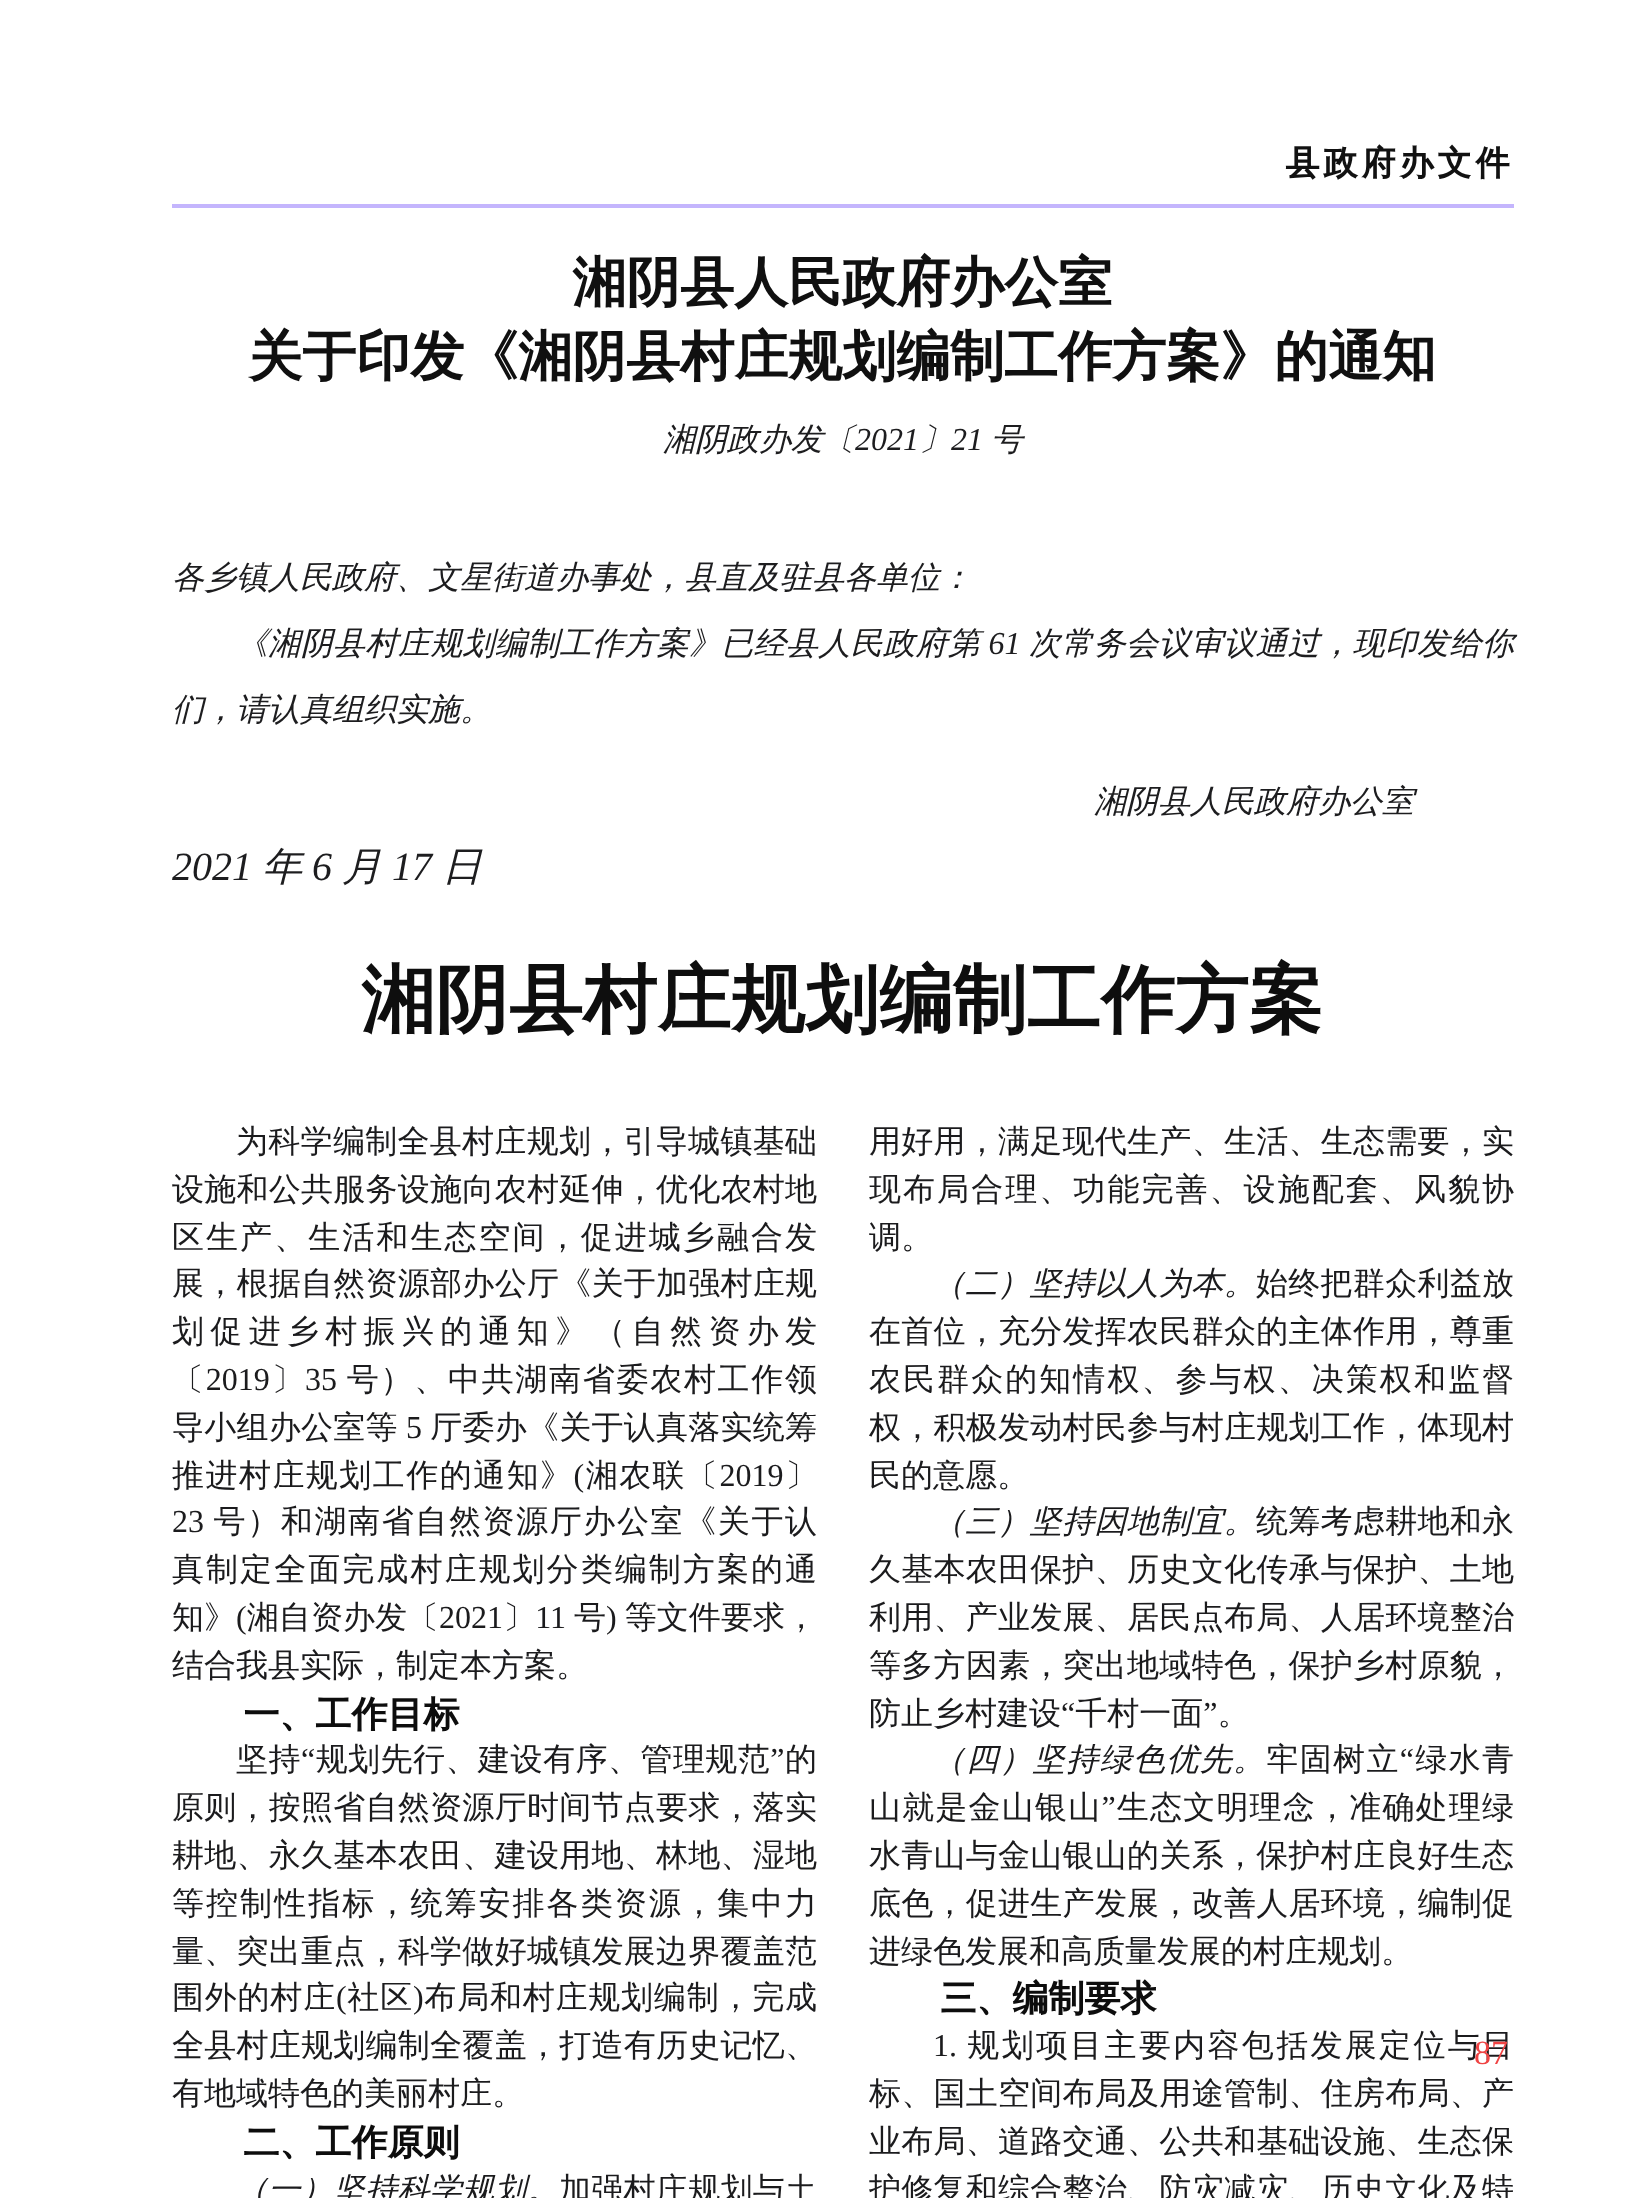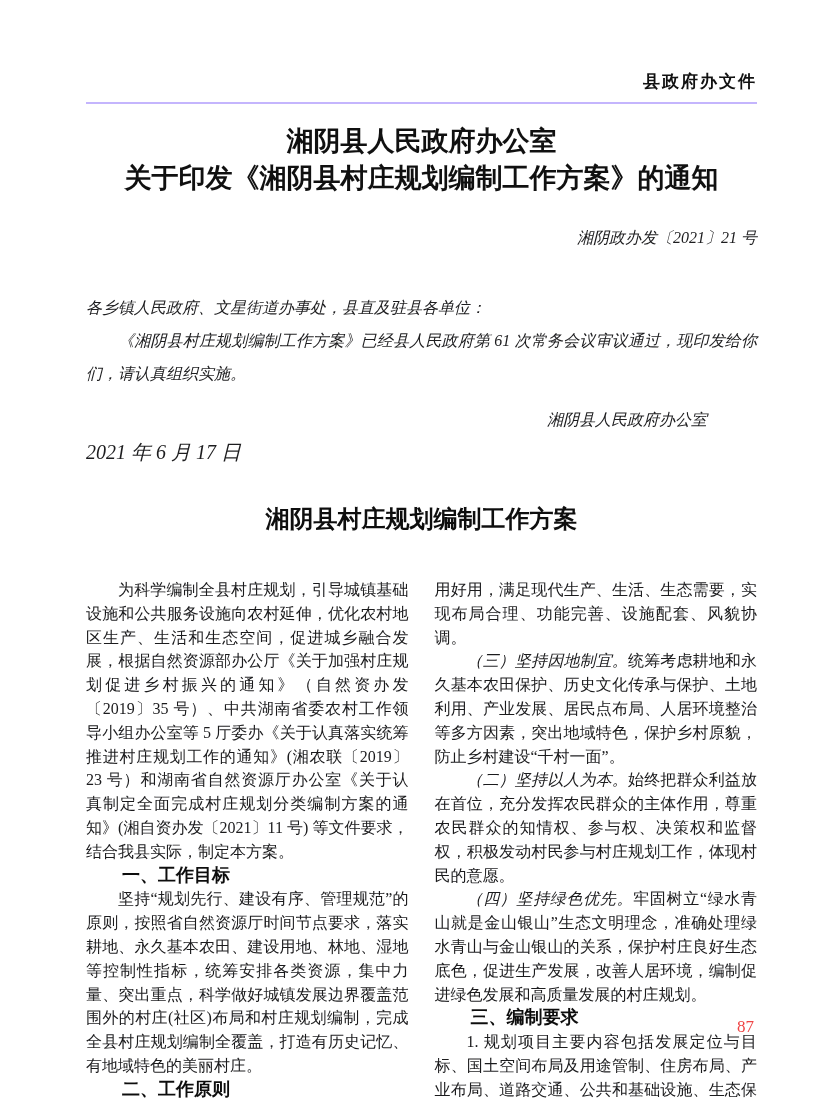--- a/index.html
+++ b/index.html
@@ -17,29 +17,29 @@
   .doc-header-inner { text-align:right; border-bottom:2px solid #c4b5fd; padding-bottom:9px; }
   .doc-header-label {
     font-family:"Liberation Sans", sans-serif;
     font-weight:700; font-size:17px; letter-spacing:2px; color:#111;
   }
 
   
   .notice-title { text-align:center; font-weight:700; font-size:27px; line-height:37px; color:#101010; }
   .notice-title.first { margin-top:19px; }
   .kai { font-style:italic; }  
-  .doc-number { text-align:right; margin-top:31px; font-size:16px; color:#1d1d1f; }
+  .doc-number { text-align:center; margin-top:13px; font-size:16px; color:#1d1d1f; }
   .salutation { margin-top:42px; font-size:16px; line-height:33px; }
   .notice-body { font-size:16px; line-height:33px; text-indent:2em; text-align:justify; }
   .sign-block { margin-top:13px; }
   .sign-name { text-align:right; padding-right:50px; font-size:16px; line-height:33px; }
   .sign-date { text-align:left; padding-right:66px; font-size:20px; line-height:33px; }
 
   
-  .plan-title { margin-top:31px; text-align:center; font-weight:700; font-size:24px; line-height:38px; color:#0e0e0e; }
+  .plan-title { margin-top:31px; text-align:center; font-weight:700; font-size:37px; line-height:38px; color:#0e0e0e; }
   .columns { display:flex; gap:26px; margin-top:40px; }
   .column { flex:1; min-width:0; font-size:16px; line-height:23.8px; text-align:justify; color:#1b1b1d; }
   .col-para { text-indent:2em; }
   .col-para.noindent { text-indent:0; }
   .col-heading {
     font-family:"Liberation Sans", sans-serif;
     font-size:18px; font-weight:700; line-height:23.8px; text-indent:2em; color:#0d0d0d;
   }
   .lead { font-style:italic; }
 
@@ -75,22 +75,22 @@
   <div class="columns">
     <div class="column" id="col-left">
         <p class="col-para">为科学编制全县村庄规划，引导城镇基础设施和公共服务设施向农村延伸，优化农村地区生产、生活和生态空间，促进城乡融合发展，根据自然资源部办公厅《关于加强村庄规划促进乡村振兴的通知》（自然资办发〔2019〕35 号）、中共湖南省委农村工作领导小组办公室等 5 厅委办《关于认真落实统筹推进村庄规划工作的通知》(湘农联〔2019〕23 号）和湖南省自然资源厅办公室《关于认真制定全面完成村庄规划分类编制方案的通知》(湘自资办发〔2021〕11 号) 等文件要求，结合我县实际，制定本方案。</p>
         <h3 class="col-heading">一、工作目标</h3>
         <p class="col-para">坚持“规划先行、建设有序、管理规范”的原则，按照省自然资源厅时间节点要求，落实耕地、永久基本农田、建设用地、林地、湿地等控制性指标，统筹安排各类资源，集中力量、突出重点，科学做好城镇发展边界覆盖范围外的村庄(社区)布局和村庄规划编制，完成全县村庄规划编制全覆盖，打造有历史记忆、有地域特色的美丽村庄。</p>
         <h3 class="col-heading">二、工作原则</h3>
         <p class="col-para"><span class="lead">（一）坚持科学规划。</span>加强村庄规划与土地利用、产业发展、环境保护等规划衔接，立足实</p>
       </div>
     <div class="column" id="col-right">
         <p class="col-para noindent">用好用，满足现代生产、生活、生态需要，实现布局合理、功能完善、设施配套、风貌协调。</p>
+        <p class="col-para"><span class="lead">（二）坚持以人为本。</span>始终把群众利益放在首位，充分发挥农民群众的主体作用，尊重农民群众的知情权、参与权、决策权和监督权，积极发动村民参与村庄规划工作，体现村民的意愿。</p>
         <p class="col-para"><span class="lead">（三）坚持因地制宜。</span>统筹考虑耕地和永久基本农田保护、历史文化传承与保护、土地利用、产业发展、居民点布局、人居环境整治等多方因素，突出地域特色，保护乡村原貌，防止乡村建设“千村一面”。</p>
-        <p class="col-para"><span class="lead">（二）坚持以人为本。</span>始终把群众利益放在首位，充分发挥农民群众的主体作用，尊重农民群众的知情权、参与权、决策权和监督权，积极发动村民参与村庄规划工作，体现村民的意愿。</p>
         <p class="col-para"><span class="lead">（四）坚持绿色优先。</span>牢固树立“绿水青山就是金山银山”生态文明理念，准确处理绿水青山与金山银山的关系，保护村庄良好生态底色，促进生产发展，改善人居环境，编制促进绿色发展和高质量发展的村庄规划。</p>
         <h3 class="col-heading">三、编制要求</h3>
         <p class="col-para">1. 规划项目主要内容包括发展定位与目标、国土空间布局及用途管制、住房布局、产业布局、道路交通、公共和基础设施、生态保护修复和综合整治、防灾减灾、历史文化及特色保护、近期行动计划等。</p>
       </div>
   </div>
 
   <div class="page-number">87</div>
 
 </div>
 

